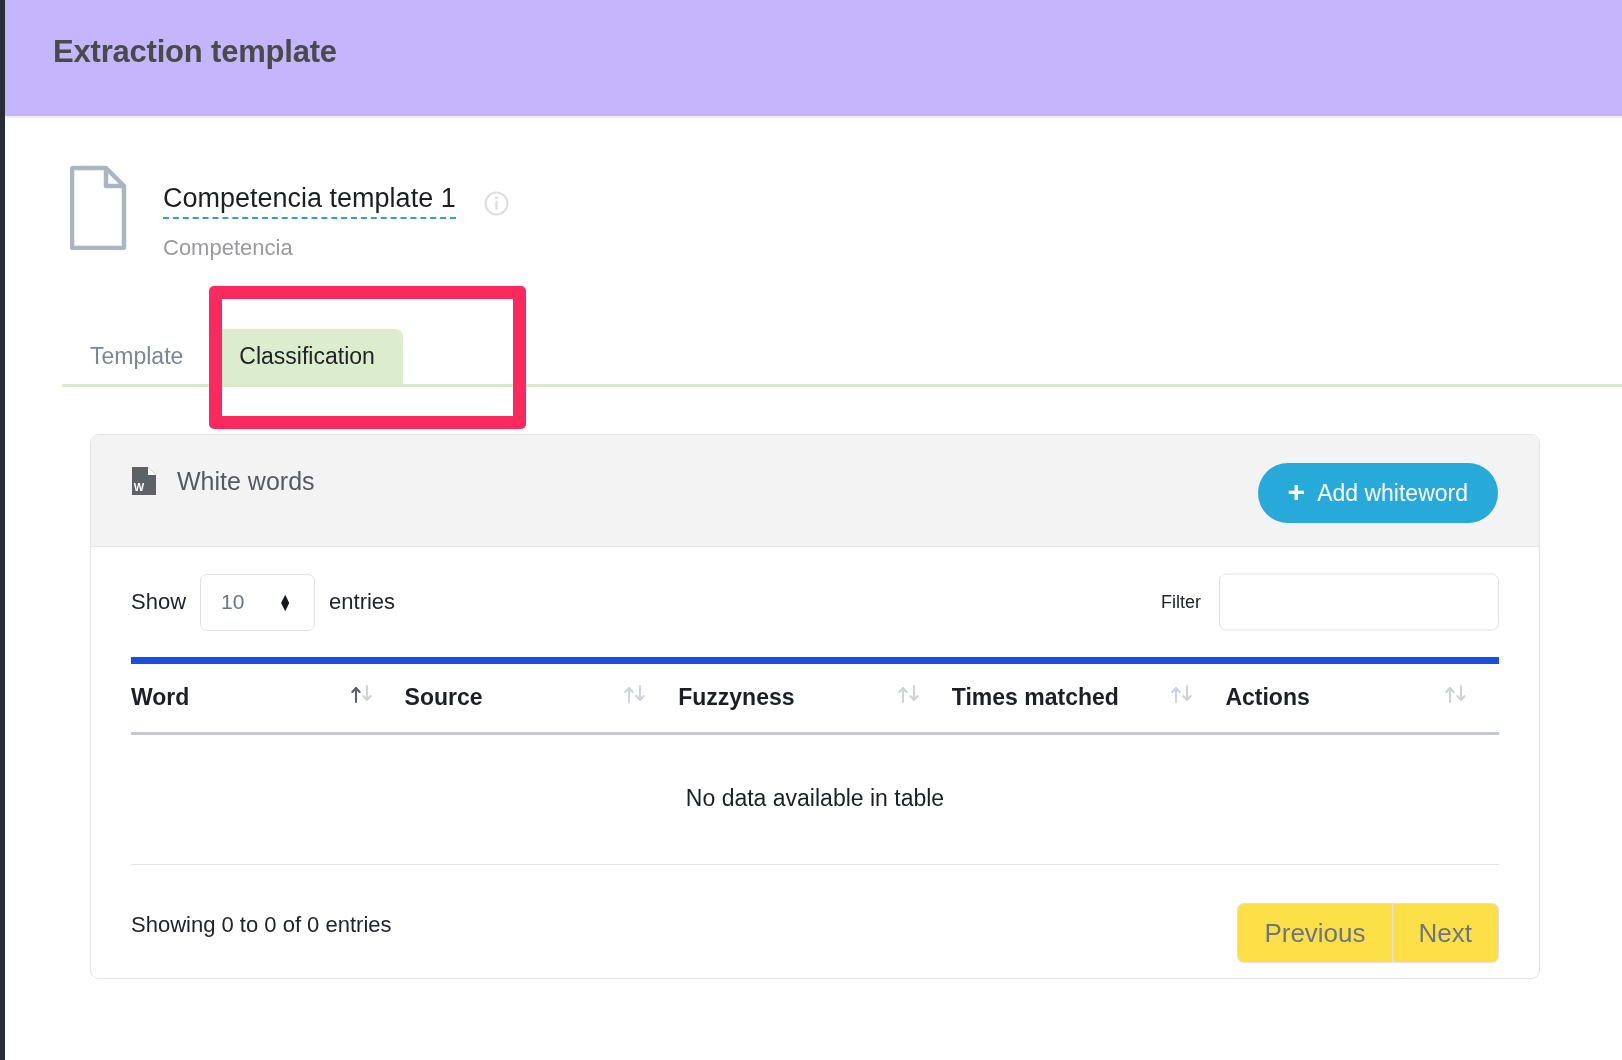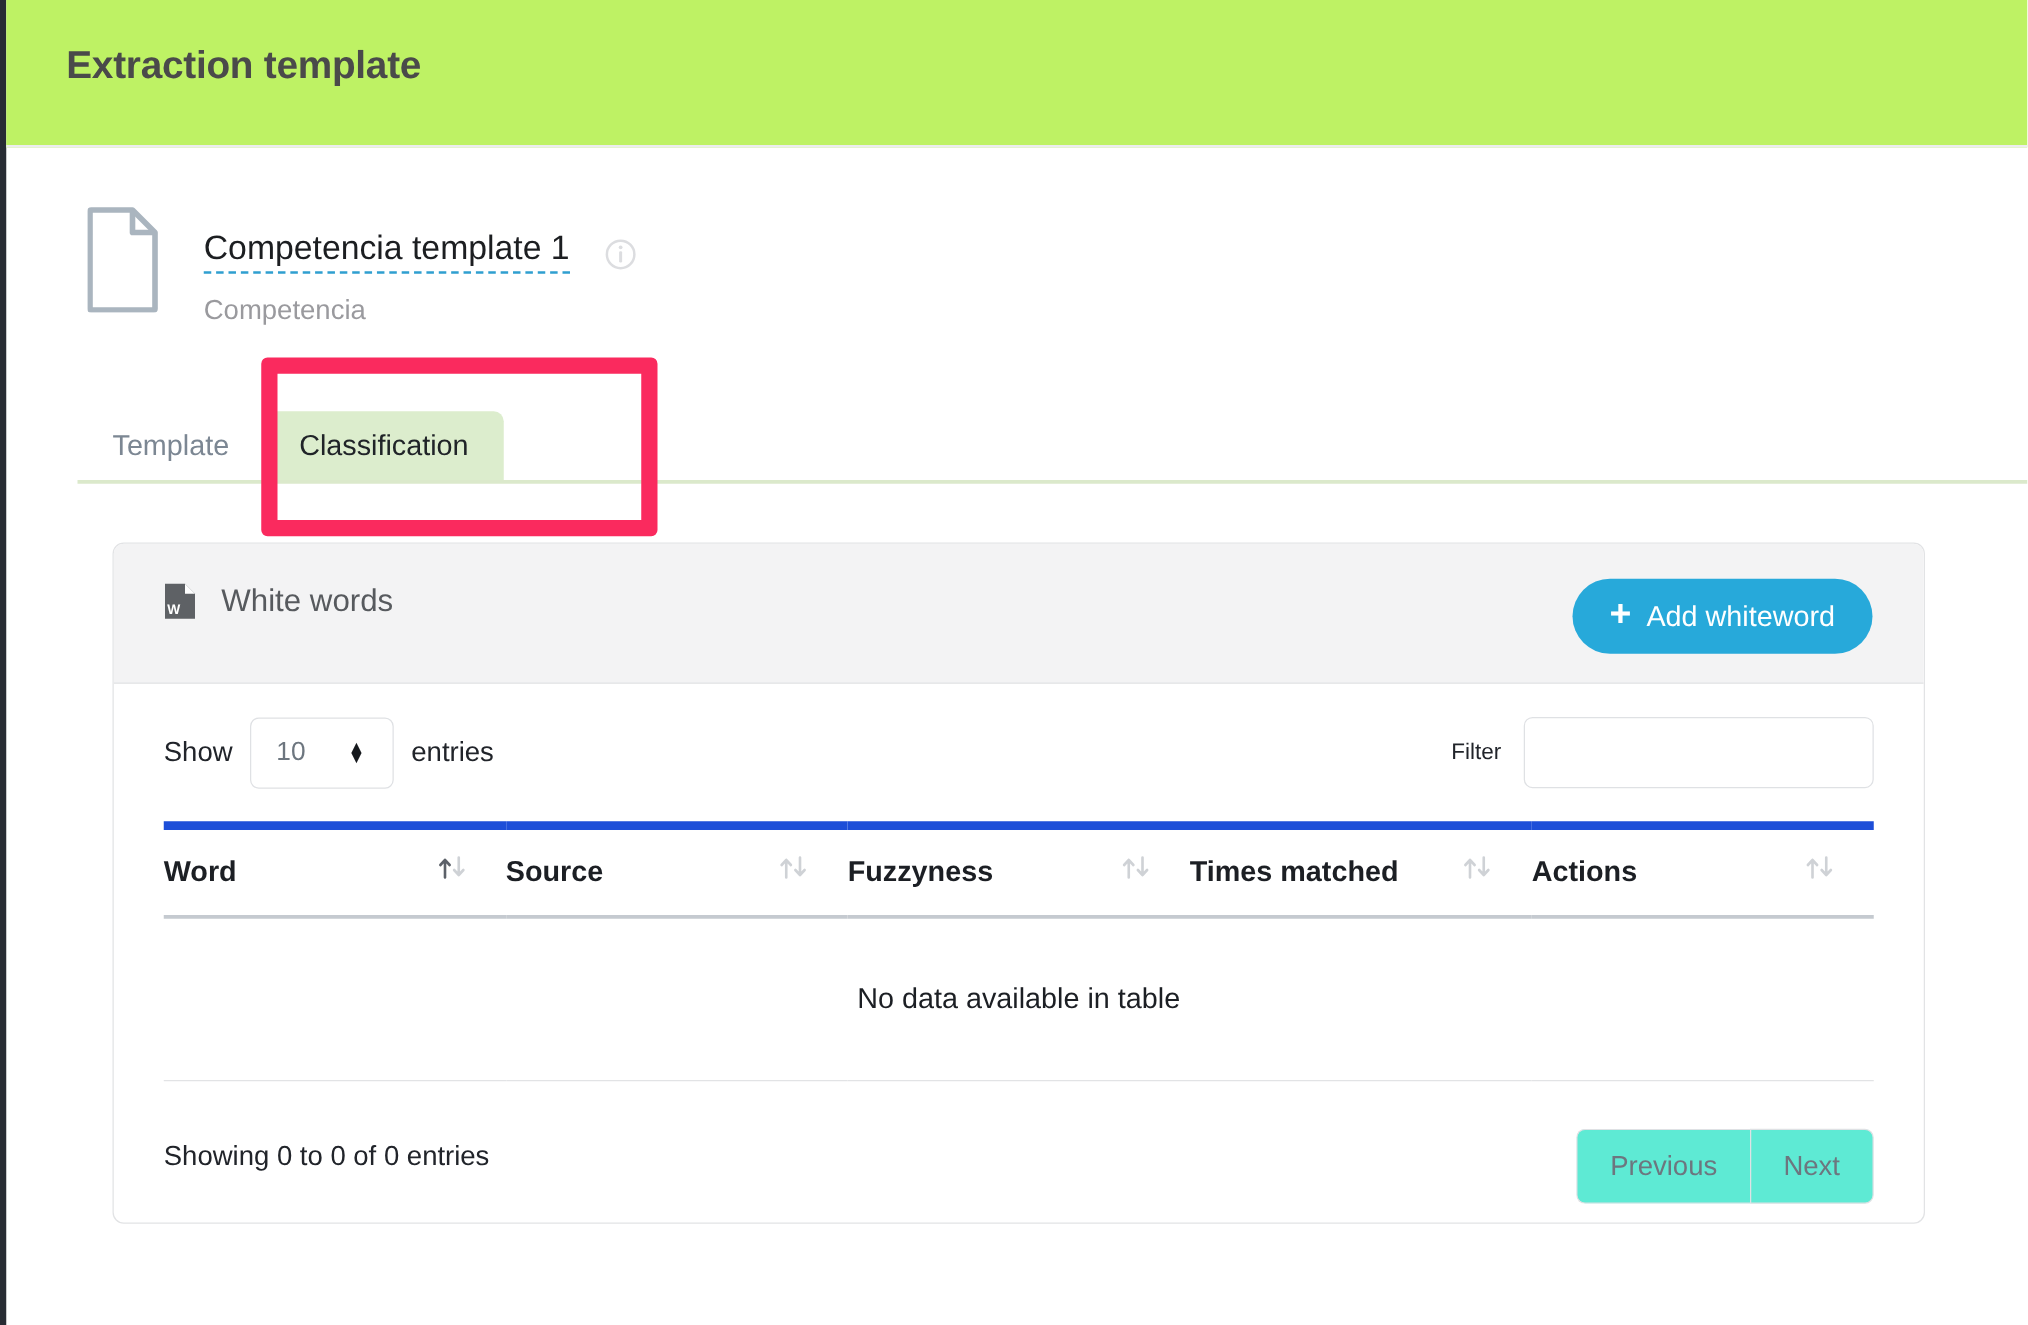--- a/index.html
+++ b/index.html
@@ -25,21 +25,21 @@
     left: 0; top: 0;
     width: 5px; height: 1060px;
     background: #282c34;
   }
 
   
   .page-header {
     position: absolute;
     left: 5px; top: 0;
     width: 1617px; height: 118px;
-    background: #bef264;
+    background: #c4b5fd;
     border-bottom: 2px solid #ededee;
   }
   .page-title {
     position: absolute;
     left: 48px; top: 34px;
     font-size: 31px;
     font-weight: bold;
     color: #4a4a4a;
     letter-spacing: -0.2px;
   }
@@ -279,23 +279,23 @@
   }
   .pager {
     position: absolute;
     right: 0; top: 50%;
     transform: translateY(-50%);
     display: flex;
   }
   .pager button {
     height: 60px;
     padding: 0 26px;
-    background: #5eead4;
+    background: #fde047;
     border: 1px solid #dfe1e4;
-    font-size: 22px;
+    font-size: 26px;
     color: #6d767f;
     font-family: "Liberation Sans", sans-serif;
     cursor: pointer;
     margin-top: 16px;
   }
   .pager button:first-child {
     border-radius: 7px 0 0 7px;
     border-right: none;
   }
   .pager button:last-child { border-radius: 0 7px 7px 0; }

